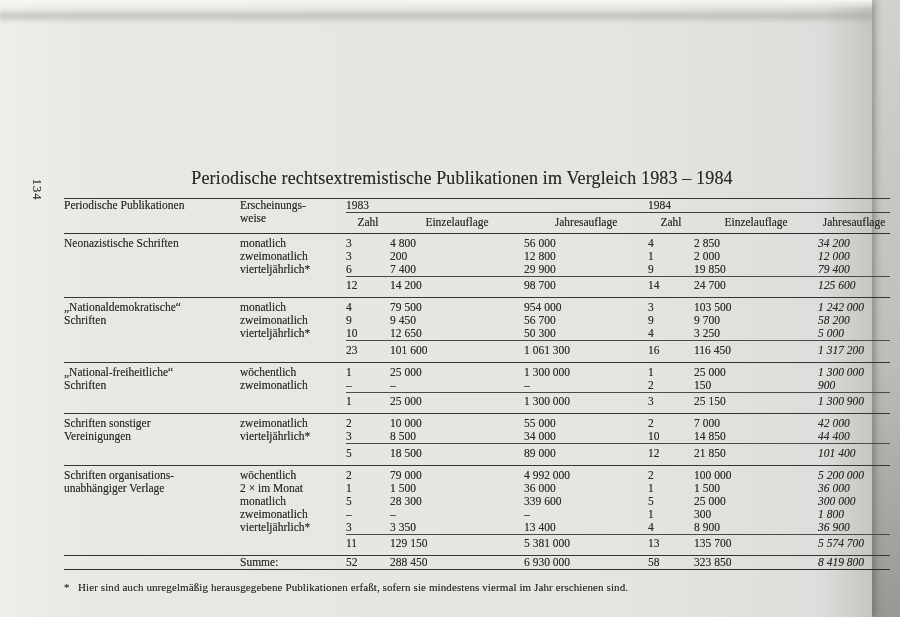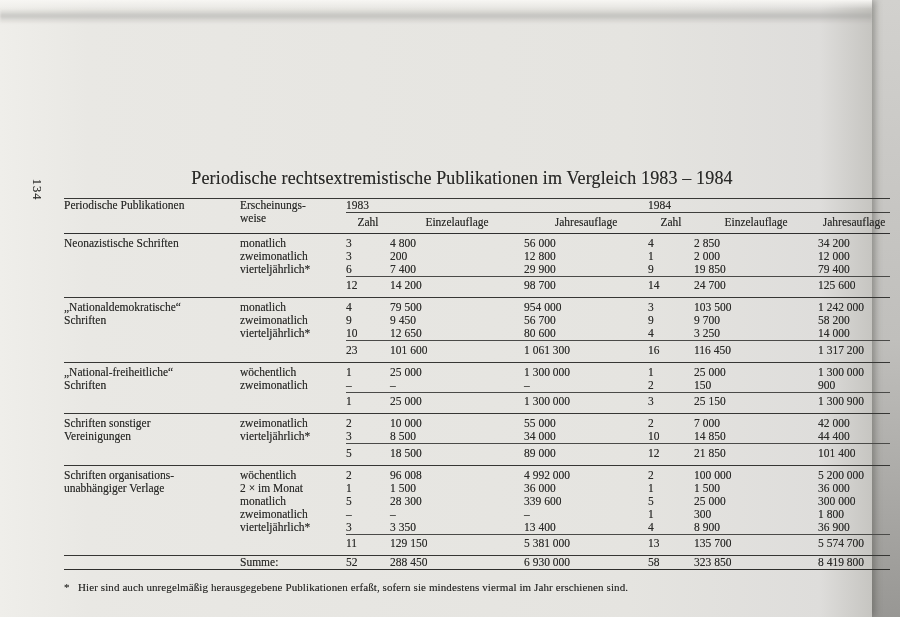--- a/index.html
+++ b/index.html
@@ -58,21 +58,21 @@
   th.shl-e84 { padding-left:10px; }
 
   tbody.group { border-bottom:1.3px solid #363634; }
   tbody.group tr:first-child td { padding-top:3px;margin-top:20px; }
   td.glabel { white-space:pre-line; }
   td.cnt { text-align:center; }
   td.num { text-align:right; white-space:nowrap; }
   td.pr4 { padding-right:9px; }
   td.pr5 { padding-right:6px; }
   td.pr7 { padding-right:5px; }
-  td.pr8 { padding-right:2px; }
+  td.pr8 { padding-right:2px;font-style:italic; }
   td.sub { border-top:1.1px solid #4a4a48; }
   tbody.group td.sub, tbody.group td.subsp { padding-top:2.5px; padding-bottom:5px; }
   tfoot { border-top:1.3px solid #363634; border-bottom:1.6px solid #2e2e2c; }
   tfoot td { padding-top:3px; padding-bottom:4.5px; }
 
   .footnote { margin-top:11px; font-size:11px; letter-spacing:0.1px; }
   .footnote .mark { display:inline-block; width:14px; }
 </style>
 </head>
 <body>
@@ -174,24 +174,24 @@
             <td class="num pr4">9 450</td>
             <td class="num pr5">56 700</td>
             <td class="cnt">9</td>
             <td class="num pr7">9 700</td>
             <td class="num pr8">58 200</td>
           </tr>
           <tr>
             <td>vierteljährlich*</td>
             <td class="cnt">10</td>
             <td class="num pr4">12 650</td>
-            <td class="num pr5">80 600</td>
+            <td class="num pr5">50 300</td>
             <td class="cnt">4</td>
             <td class="num pr7">3 250</td>
-            <td class="num pr8">14 000</td>
+            <td class="num pr8">5 000</td>
           </tr>
           <tr>
             <td class="subsp"></td>
             <td class="cnt sub">23</td>
             <td class="num pr4 sub">101 600</td>
             <td class="num pr5 sub">1 061 300</td>
             <td class="cnt sub">16</td>
             <td class="num pr7 sub">116 450</td>
             <td class="num pr8 sub">1 317 200</td>
           </tr>
@@ -260,21 +260,21 @@
             <td class="num pr8 sub">101 400</td>
           </tr>
         </tbody>
 
         <tbody class="group">
           <tr>
             <td class="glabel" rowspan="6">Schriften organisations-
 unabhängiger Verlage</td>
             <td>wöchentlich</td>
             <td class="cnt">2</td>
-            <td class="num pr4">96 008</td>
+            <td class="num pr4">79 000</td>
             <td class="num pr5">4 992 000</td>
             <td class="cnt">2</td>
             <td class="num pr7">100 000</td>
             <td class="num pr8">5 200 000</td>
           </tr>
           <tr>
             <td>2 × im Monat</td>
             <td class="cnt">1</td>
             <td class="num pr4">1 500</td>
             <td class="num pr5">36 000</td>

